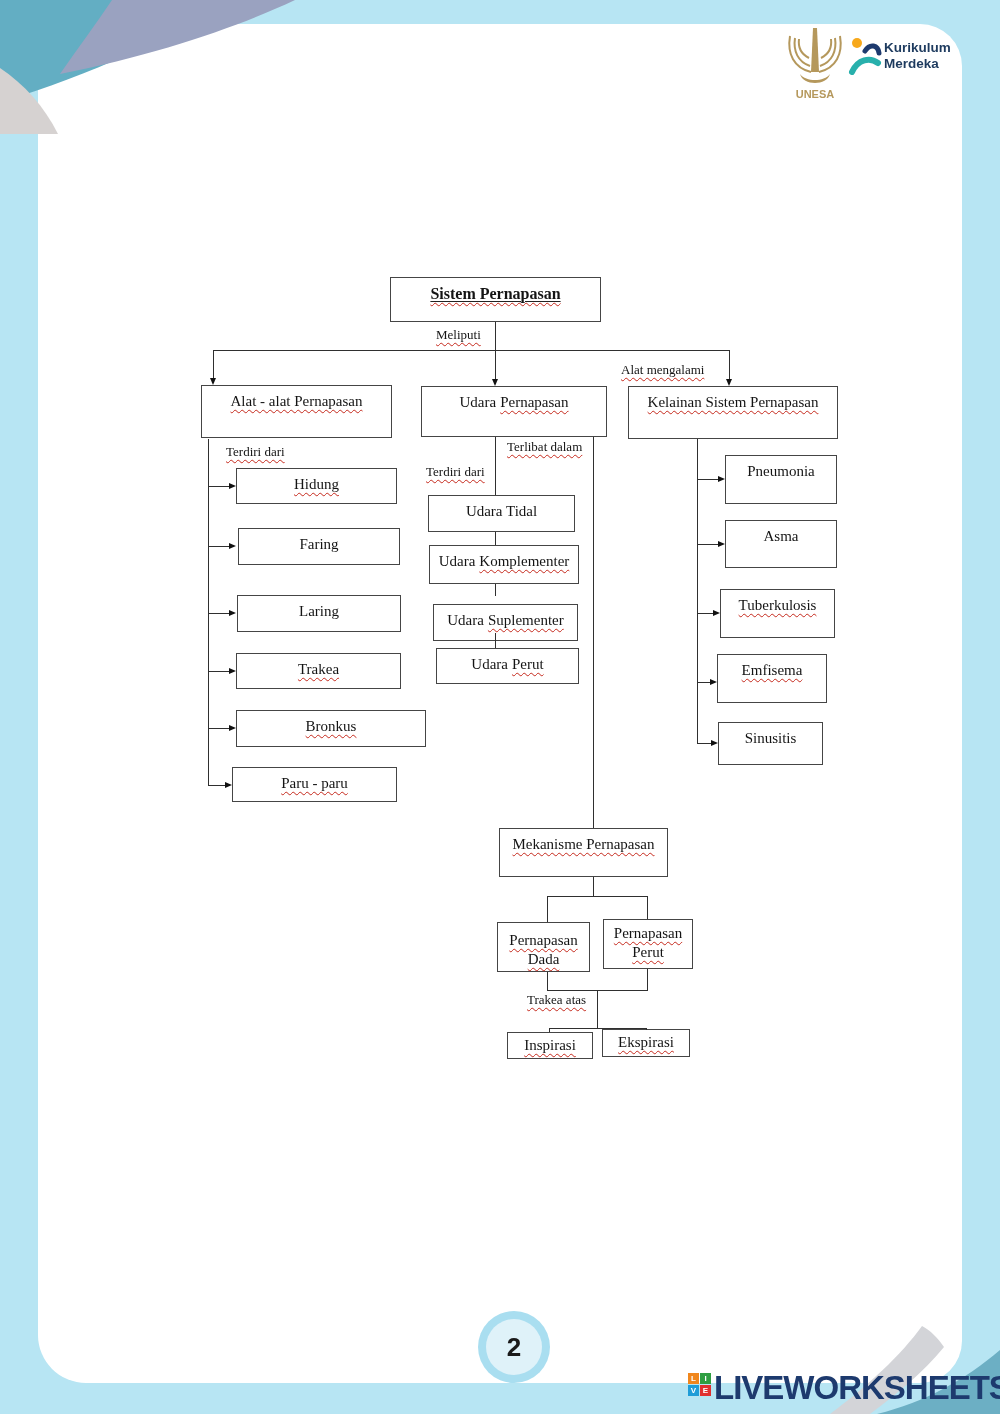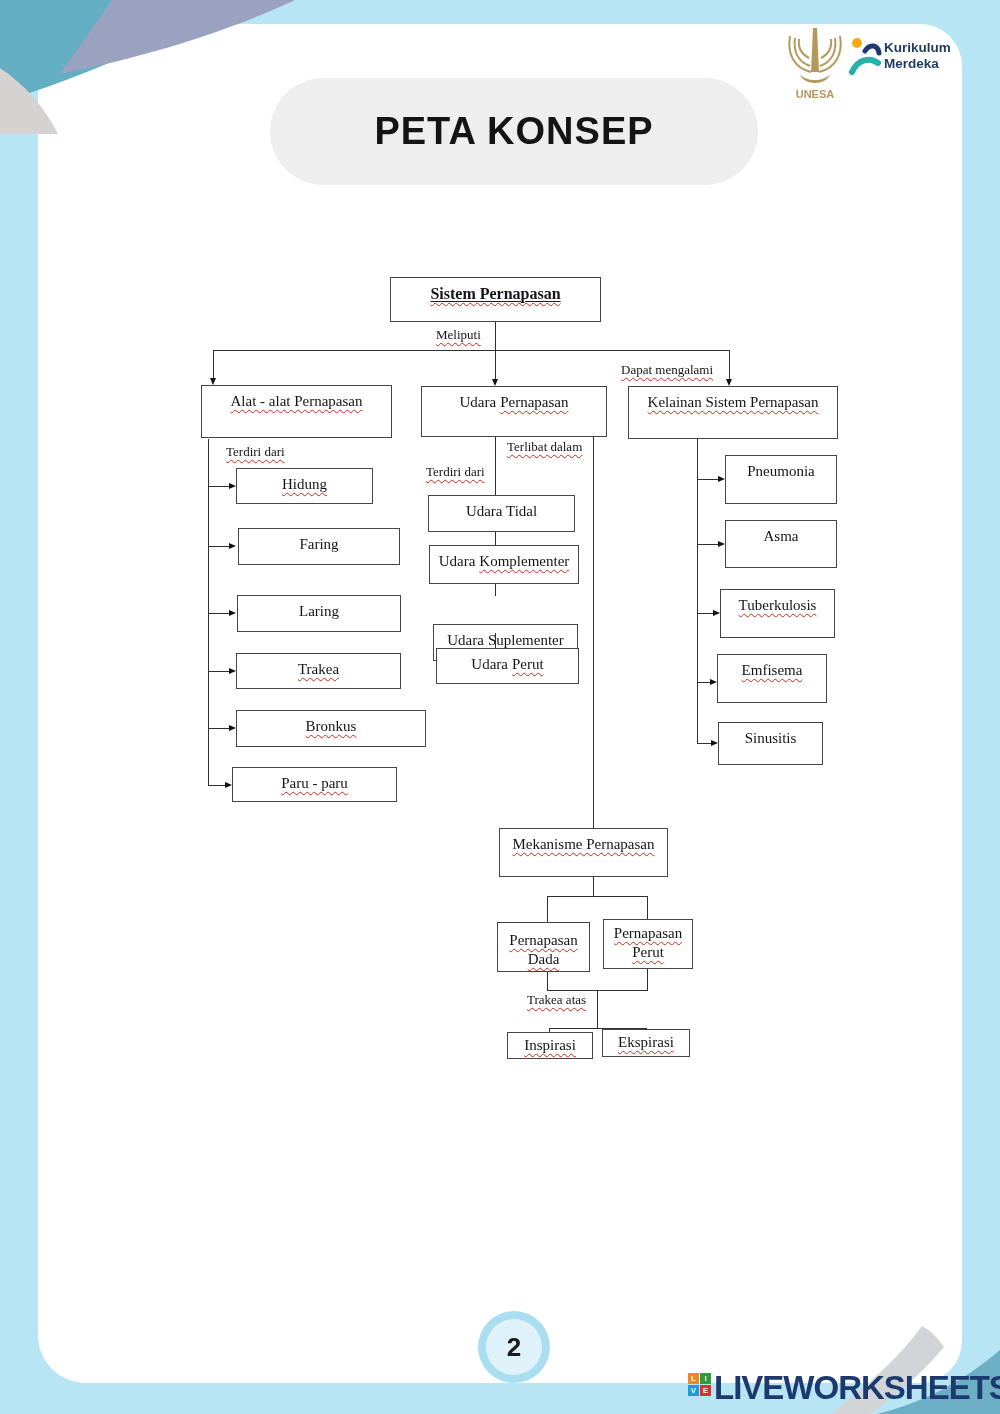--- a/index.html
+++ b/index.html
@@ -81,68 +81,65 @@
     <svg style="position:absolute;left:848px;top:36px" width="34" height="44" viewBox="0 0 34 44">
       <circle cx="9" cy="7" r="5" fill="#f7a81b"></circle>
       <path d="M17,15 C22,7 30,9 31,17" stroke="#1d3a6e" stroke-width="5" fill="none" stroke-linecap="round"></path>
       <path d="M4,36 C10,23 22,21 30,27" stroke="#28b0ac" stroke-width="6" fill="none" stroke-linecap="round"></path>
     </svg>
     <div class="kur-text">
       <div>Kurikulum</div>
       <div>Merdeka</div>
     </div>
 
-    <div class="title-pill">
-      <span>PETA KONSEP</span>
-    </div>
 
     <div>
 
       <div class="box" style="left:390px;top:277px;width:211px;height:45px">
         <span class="ul bold"><span class="sq">Sistem Pernapasan</span></span>
       </div>
 
       <div class="elabel" style="left:436px;top:327px">
         <span class="sq">Meliputi</span></div>
       <div class="elabel" style="left:621px;top:362px">
-        <span class="sq">Dapat mengalami</span></div>
+        <span class="sq">Alat mengalami</span></div>
       <div class="elabel" style="left:226px;top:444px">
         <span class="sq">Terdiri dari</span></div>
       <div class="elabel" style="left:507px;top:439px">
         <span class="sq">Terlibat dalam</span></div>
       <div class="elabel" style="left:426px;top:464px">
         <span class="sq">Terdiri dari</span></div>
       <div class="elabel" style="left:527px;top:992px">
         <span class="sq">Trakea atas</span></div>
 
       <div class="box" style="left:201px;top:385px;width:191px;height:53px">
         <span class="sq">Alat - alat Pernapasan</span></div>
       <div class="box" style="left:421px;top:386px;width:186px;height:51px">
         <span>Udara</span><span class="sq gap">Pernapasan</span></div>
       <div class="box" style="left:628px;top:386px;width:210px;height:53px">
         <span class="sq">Kelainan Sistem Pernapasan</span></div>
 
-      <div class="box" style="left:236px;top:468px;width:137px;height:36px">
+      <div class="box" style="left:236px;top:468px;width:161px;height:36px">
         <span class="sq">Hidung</span></div>
       <div class="box" style="left:238px;top:528px;width:162px;height:37px">
         <span>Faring</span></div>
       <div class="box" style="left:237px;top:595px;width:164px;height:37px">
         <span>Laring</span></div>
       <div class="box" style="left:236px;top:653px;width:165px;height:36px">
         <span class="sq">Trakea</span></div>
       <div class="box" style="left:236px;top:710px;width:190px;height:37px">
         <span class="sq">Bronkus</span></div>
       <div class="box" style="left:232px;top:767px;width:165px;height:35px">
         <span class="sq">Paru - paru</span></div>
 
       <div class="box" style="left:428px;top:495px;width:147px;height:37px">
         <span>Udara Tidal</span></div>
       <div class="box" style="left:429px;top:545px;width:150px;height:39px">
         <span>Udara</span><span class="sq gap">Komplementer</span></div>
-      <div class="box" style="left:433px;top:624px;width:145px;height:37px">
+      <div class="box" style="left:433px;top:604px;width:145px;height:37px">
         <span>Udara</span><span class="sq gap">Suplementer</span></div>
       <div class="box" style="left:436px;top:648px;width:143px;height:36px">
         <span>Udara</span><span class="sq gap">Perut</span></div>
 
       <div class="box" style="left:725px;top:455px;width:112px;height:49px">
         <span>Pneumonia</span></div>
       <div class="box" style="left:725px;top:520px;width:112px;height:48px">
         <span>Asma</span></div>
       <div class="box" style="left:720px;top:589px;width:115px;height:49px">
         <span class="sq">Tuberkulosis</span></div>

